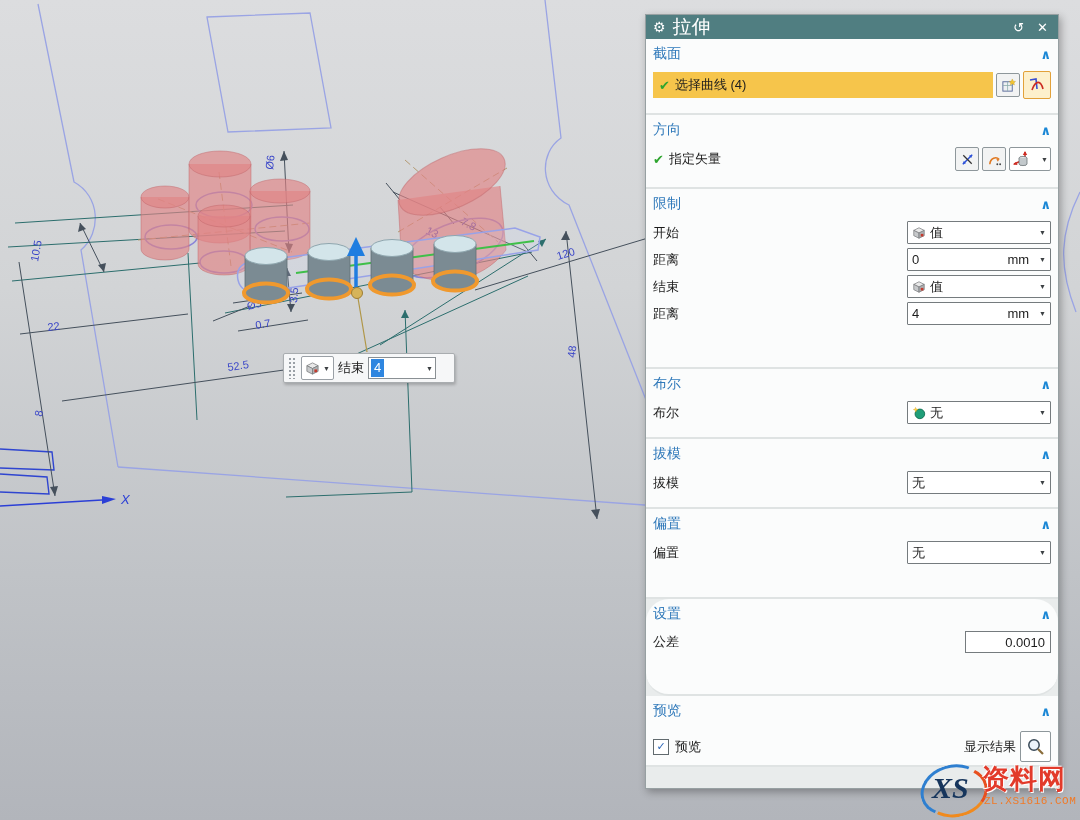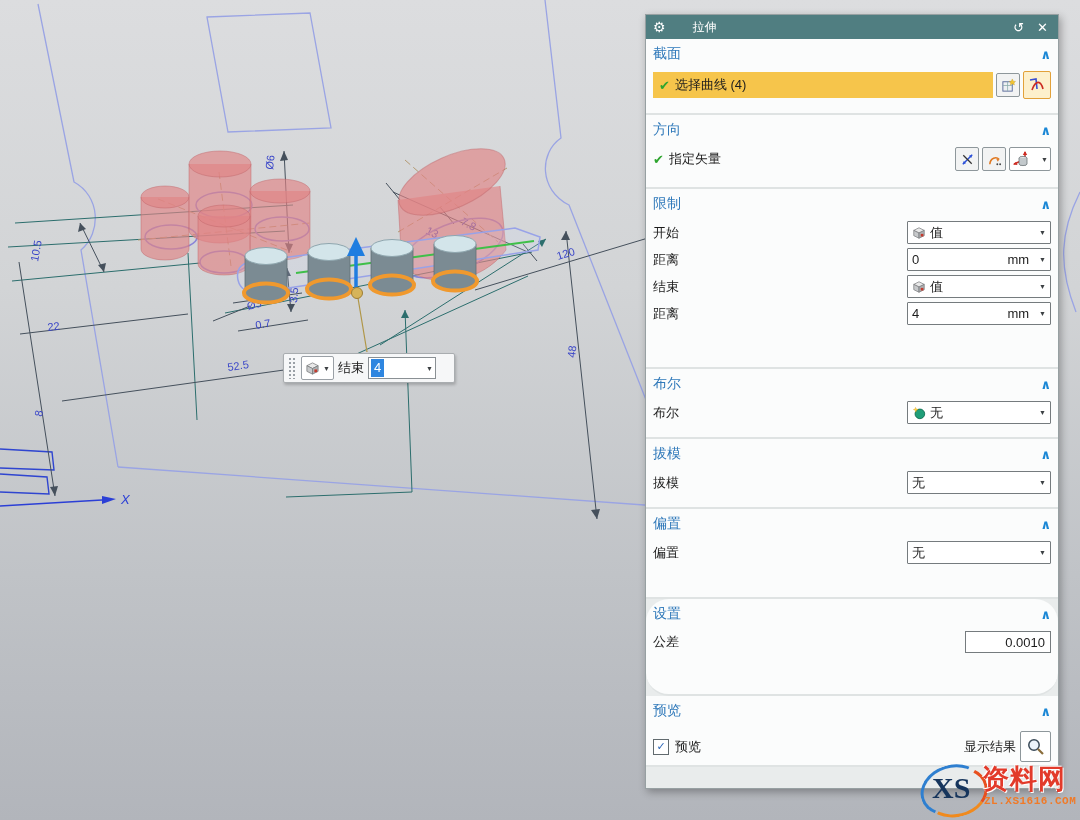--- a/index.html
+++ b/index.html
@@ -30,21 +30,21 @@
   .mini-input .caret{margin-left:auto;}
   
   .dialog{
     position:absolute;left:645px;top:14px;width:414px;height:775px;
     background:#e9ecec;border:1px solid #97a0a2;box-shadow:2px 3px 8px rgba(0,0,0,.3);
     box-sizing:border-box;z-index:10;font-size:13px;color:#1c1c1c;
   }
   .titlebar{height:24px;background:#507e81;color:#fff;display:flex;align-items:center;
     padding:0 7px;gap:7px;box-sizing:border-box;}
   .titlebar .gear{font-size:14px;line-height:1;}
-  .titlebar .title{font-size:12px;margin-left:20px;}
+  .titlebar .title{font-size:19px;}
   .titlebar .spacer{flex:1;}
   .titlebar .tbtn{font-size:13px;cursor:default;padding:0 3px;}
   .group{background:#fbfcfc;border-bottom:2px solid #dfe3e3;padding:2px 7px 0;box-sizing:border-box;overflow:hidden;}
   .g-sec{height:76px;} .g-dir{height:74px;} .g-lim{height:180px;} .g-bool{height:70px;}
   .g-draft{height:70px;} .g-off{height:90px;} .g-set{height:97px;border-radius:23px;} .g-prev{height:71px;}
   .group-header{display:flex;align-items:center;height:26px;color:#3079ba;font-size:14px;}
   .group-header .chev{margin-left:auto;color:#1b87d5;font-weight:bold;font-size:13px;}
   .row{display:flex;align-items:center;margin-top:4px;}
   .lbl{color:#1c1c1c;}
   .ctrl{margin-left:auto;}
@@ -69,29 +69,29 @@
     display:flex;align-items:center;justify-content:center;margin-left:4px;}
   .footer{position:absolute;left:0;right:0;bottom:0;height:43px;background:#eceeee;
     display:flex;align-items:center;justify-content:flex-end;gap:8px;padding-right:72px;box-sizing:border-box;}
   .btn{height:25px;padding:0 9px;display:flex;align-items:center;font-size:13px;border-radius:2px;}
   .btn-ok{background:#d8e7f7;border:1px solid #5b9bd5;color:#111;}
   .btn-cancel{background:#dcdddd;border:1px solid #9aa0a2;color:#111;}
   
   .watermark{position:absolute;right:2px;bottom:3px;width:158px;height:64px;z-index:20;}
   .wm-logo{position:absolute;left:0;top:12px;width:62px;height:46px;}
   .wm-xs{position:absolute;left:12px;top:6px;font-family:"Liberation Serif","DejaVu Serif",serif;
-    font-weight:bold;font-size:30px;color:#16355c;}
+    font-style:italic;font-weight:bold;font-size:30px;color:#16355c;}
   .wm-arc-b{position:absolute;left:0;top:0;width:58px;height:44px;border-radius:50%;
     border:3px solid transparent;border-left-color:#2e7fd0;border-top-color:#2e7fd0;transform:rotate(-18deg);}
   .wm-arc-r{position:absolute;left:4px;top:2px;width:58px;height:44px;border-radius:50%;
     border:3px solid transparent;border-right-color:#e8501f;border-bottom-color:#f08a1e;transform:rotate(-14deg);}
   .wm-name{position:absolute;left:62px;top:8px;font-size:27px;font-weight:bold;color:#e23a2a;
     letter-spacing:1px;text-shadow:1px 1px 0 #fff,-1px -1px 0 #fff;}
   .wm-url{position:absolute;left:64px;top:42px;font-family:"Liberation Mono","DejaVu Sans Mono",monospace;
-    font-size:11px;font-weight:bold;color:#f07a28;letter-spacing:.5px;}
+    font-size:11px;font-weight:normal;color:#f07a28;letter-spacing:.5px;}
   svg text{font-family:"Liberation Sans","DejaVu Sans",sans-serif;}
   .dimtxt{fill:#3a46c8;font-size:11px;}
 </style>
 </head>
 <body>
 
 <svg id="viewport-svg" width="1080" height="820" viewBox="0 0 1080 820">
 
   <g stroke="#9aa4e4" stroke-width="1.3" fill="none">
     <path d="M207,17 L310,13 L331,128 L228,132 Z"></path>

